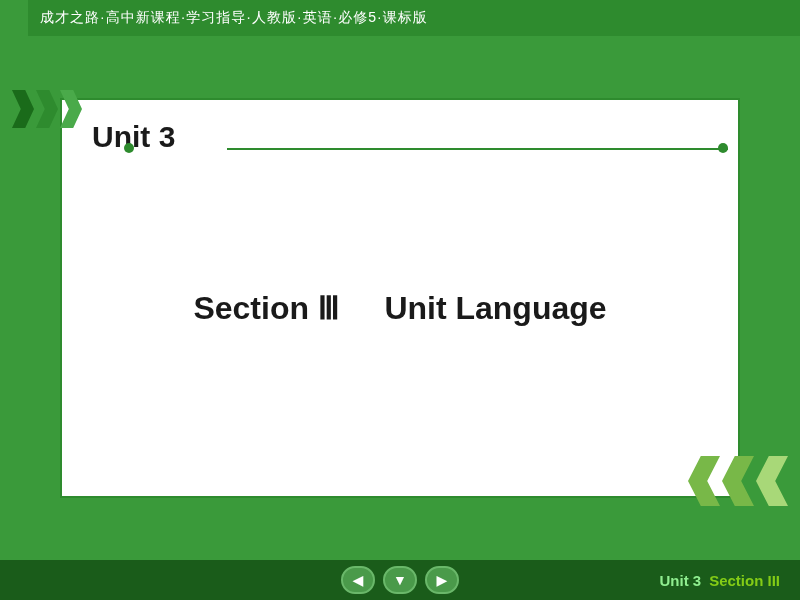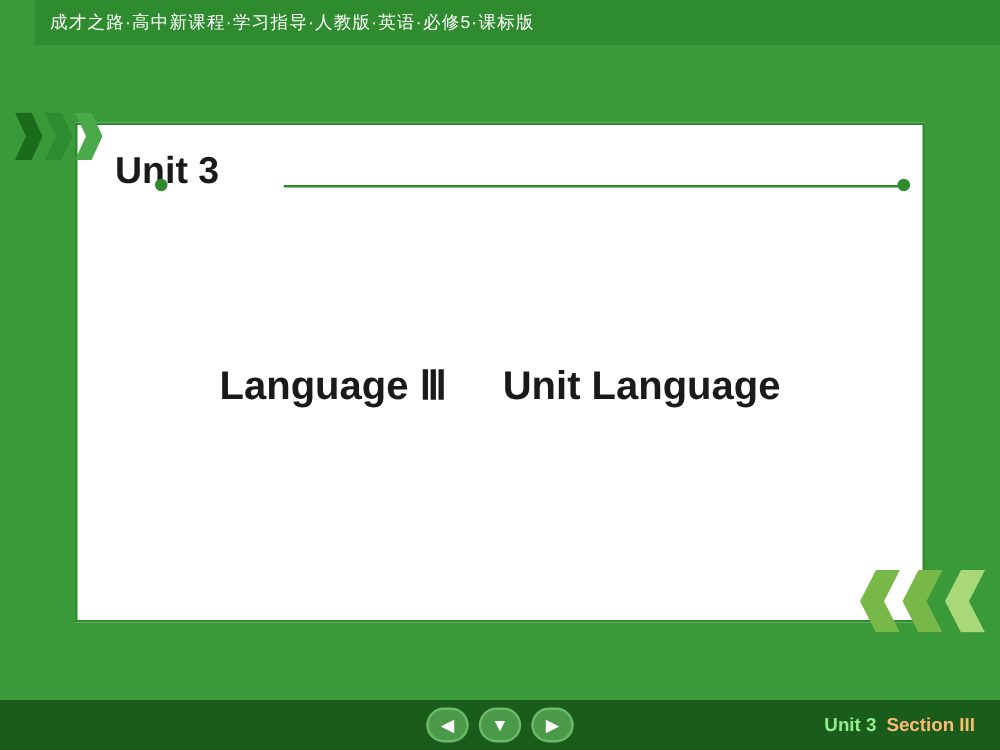--- a/index.html
+++ b/index.html
@@ -192,21 +192,21 @@
       align-items: center;
     }
 
     .footer-unit {
       color: #90ee90;
       font-size: 15px;
       font-weight: bold;
     }
 
     .footer-section {
-      color: #fdba74;
+      color: #84cc16;
       font-size: 15px;
       font-weight: bold;
     }
   </style>
 </head>
 <body>
 
 <div class="header-bar">
   <span class="header-title">成才之路·高中新课程·学习指导·人教版·英语·必修5·课标版</span>
 </div>
@@ -225,21 +225,21 @@
 
     <div class="unit-title-area">
       <span class="unit-title">Unit 3</span>
     </div>
 
     <div class="unit-line"></div>
     <div class="line-dot-left"></div>
     <div class="line-dot-right"></div>
 
     <div class="section-text">
-      <span>Language Ⅲ</span>
+      <span>Section Ⅲ</span>
       &nbsp;&nbsp;&nbsp;
       <span>Unit Language</span>
     </div>
 
     <div class="corner-bottom-right">
       <div class="unit-chevrons">
         <div class="chevron-right chevron-right-dark"></div>
         <div class="chevron-right chevron-right-dark"></div>
         <div class="chevron-right"></div>
       </div>

